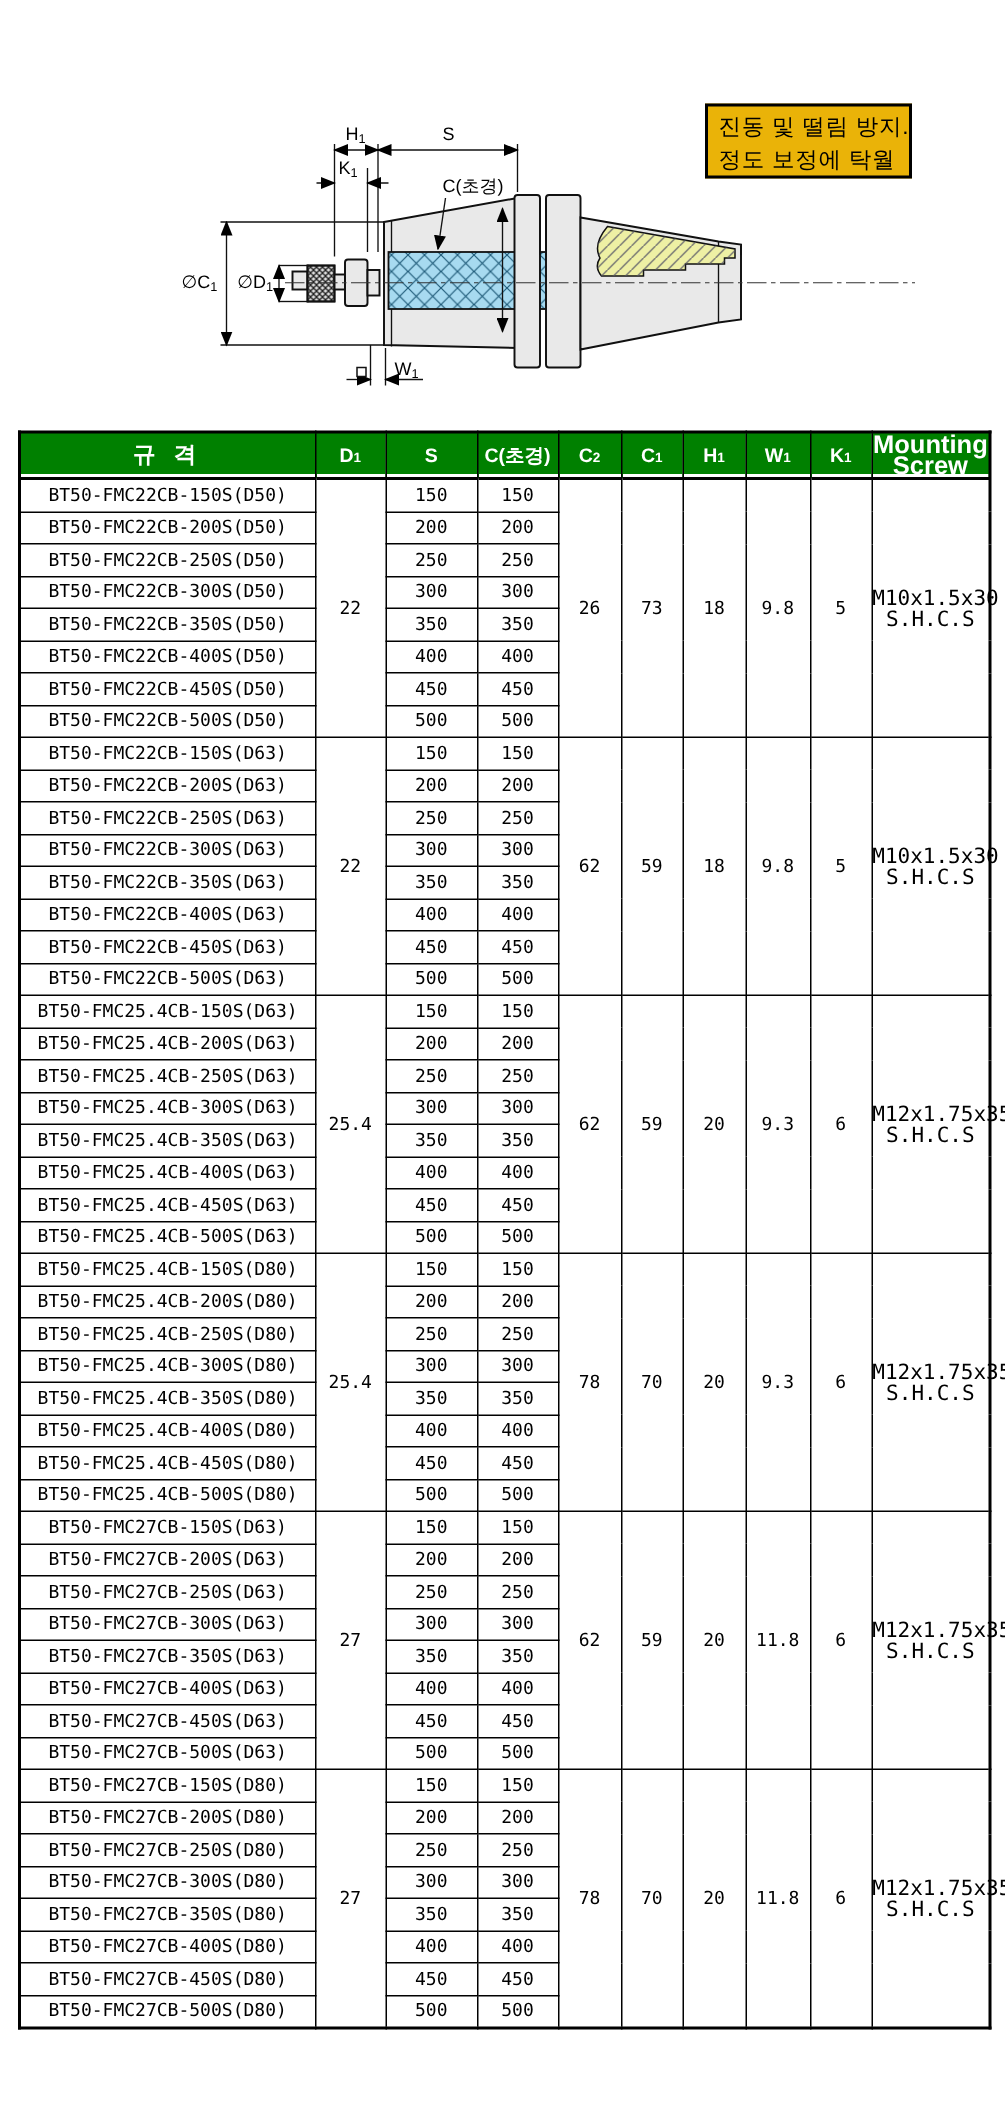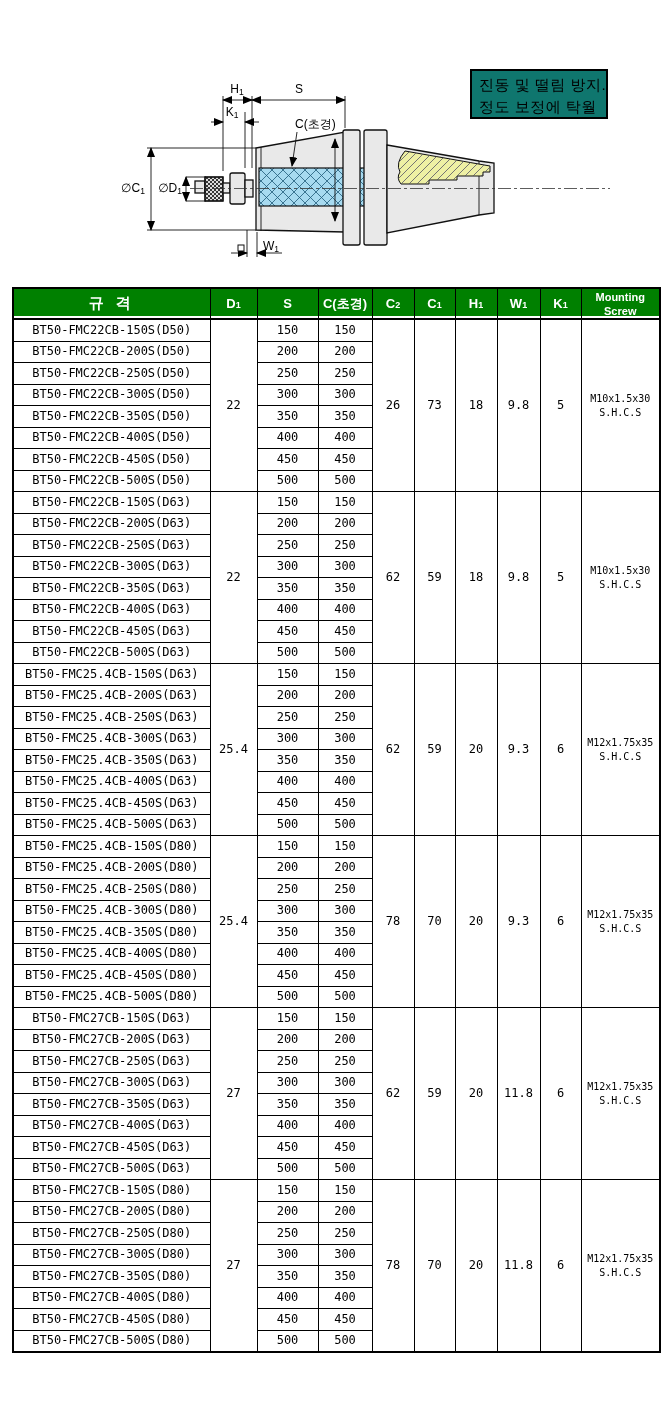--- a/index.html
+++ b/index.html
@@ -1,21 +1,21 @@
 <!DOCTYPE html>
 <html style="--header-bg: #008000; --header-text: #ffffff; --body-gray: #e9e9e9; --hatch-blue: #a7daf0; --hatch-yellow: #eef0a4;"><head>
 <meta charset="utf-8">
 <style>
   html,body{margin:0;padding:0;background:#fff;}
   #page{position:relative;width:670px;height:1403px;background:#fff;overflow:hidden;
         font-family:"Liberation Sans",sans-serif;}
 
   
   #notebox{position:absolute;left:470px;top:69px;width:138px;height:50px;
-           border:2px solid #000;box-sizing:border-box;background:#0f766e;
+           border:2px solid #000;box-sizing:border-box;background:#eab308;
            padding:3px 0 0 7px;line-height:22px;font-size:15px;color:#000;
            letter-spacing:0.5px;white-space:nowrap;}
 
   
   #drawing{position:absolute;left:85px;top:60px;width:540px;height:210px;}
   .part{fill:var(--body-gray,#e9e9e9);stroke:#111;stroke-width:1.3;}
   .blue-base{fill:var(--hatch-blue,#a7daf0);}
   .yellow-base{fill:var(--hatch-yellow,#eef0a4);}
   .thin{stroke:#111;stroke-width:0.9;fill:none;}
   .dim{stroke:#111;stroke-width:0.9;fill:none;}
@@ -25,26 +25,26 @@
 
   
   #spec-table{position:absolute;left:12px;top:287px;width:647px;
               border-collapse:collapse;table-layout:fixed;
               border:2px solid #000;}
   #spec-table th{background:var(--header-bg,#008000);color:var(--header-text,#ffffff);
               border:1px solid #000;border-bottom:2px solid #000;
               box-shadow:inset 0 -2px 0 #fff;
               height:29px;font-size:13px;font-weight:bold;padding:0;text-align:center;}
   #spec-table th.spec-h{font-size:15px;letter-spacing:4px;margin-left:16px;}
-  #spec-table th.screw-h{white-space:pre-line;line-height:14px;font-size:11px;}
+  #spec-table th.screw-h{white-space:pre-line;line-height:14px;font-size:17px;}
   #spec-table th .sub{font-size:9px;font-weight:bold;}
   #spec-table td{border:1px solid #000;height:20.5px;padding:0;text-align:center;
               font-family:"DejaVu Sans Mono","Liberation Mono",monospace;
               font-size:12px;color:#000;background:#fff;line-height:13px;}
-  #spec-table td.screw{font-size:10px;white-space:pre-line;line-height:14px;margin-left:28px;}
+  #spec-table td.screw{font-size:14px;white-space:pre-line;line-height:14px;margin-left:28px;}
 </style>
 </head>
 <body>
 
 <div id="page">
 
   <div id="notebox">
     <div>진동 및 떨림 방지.</div>
     <div>정도 보정에 탁월</div>
   </div>

